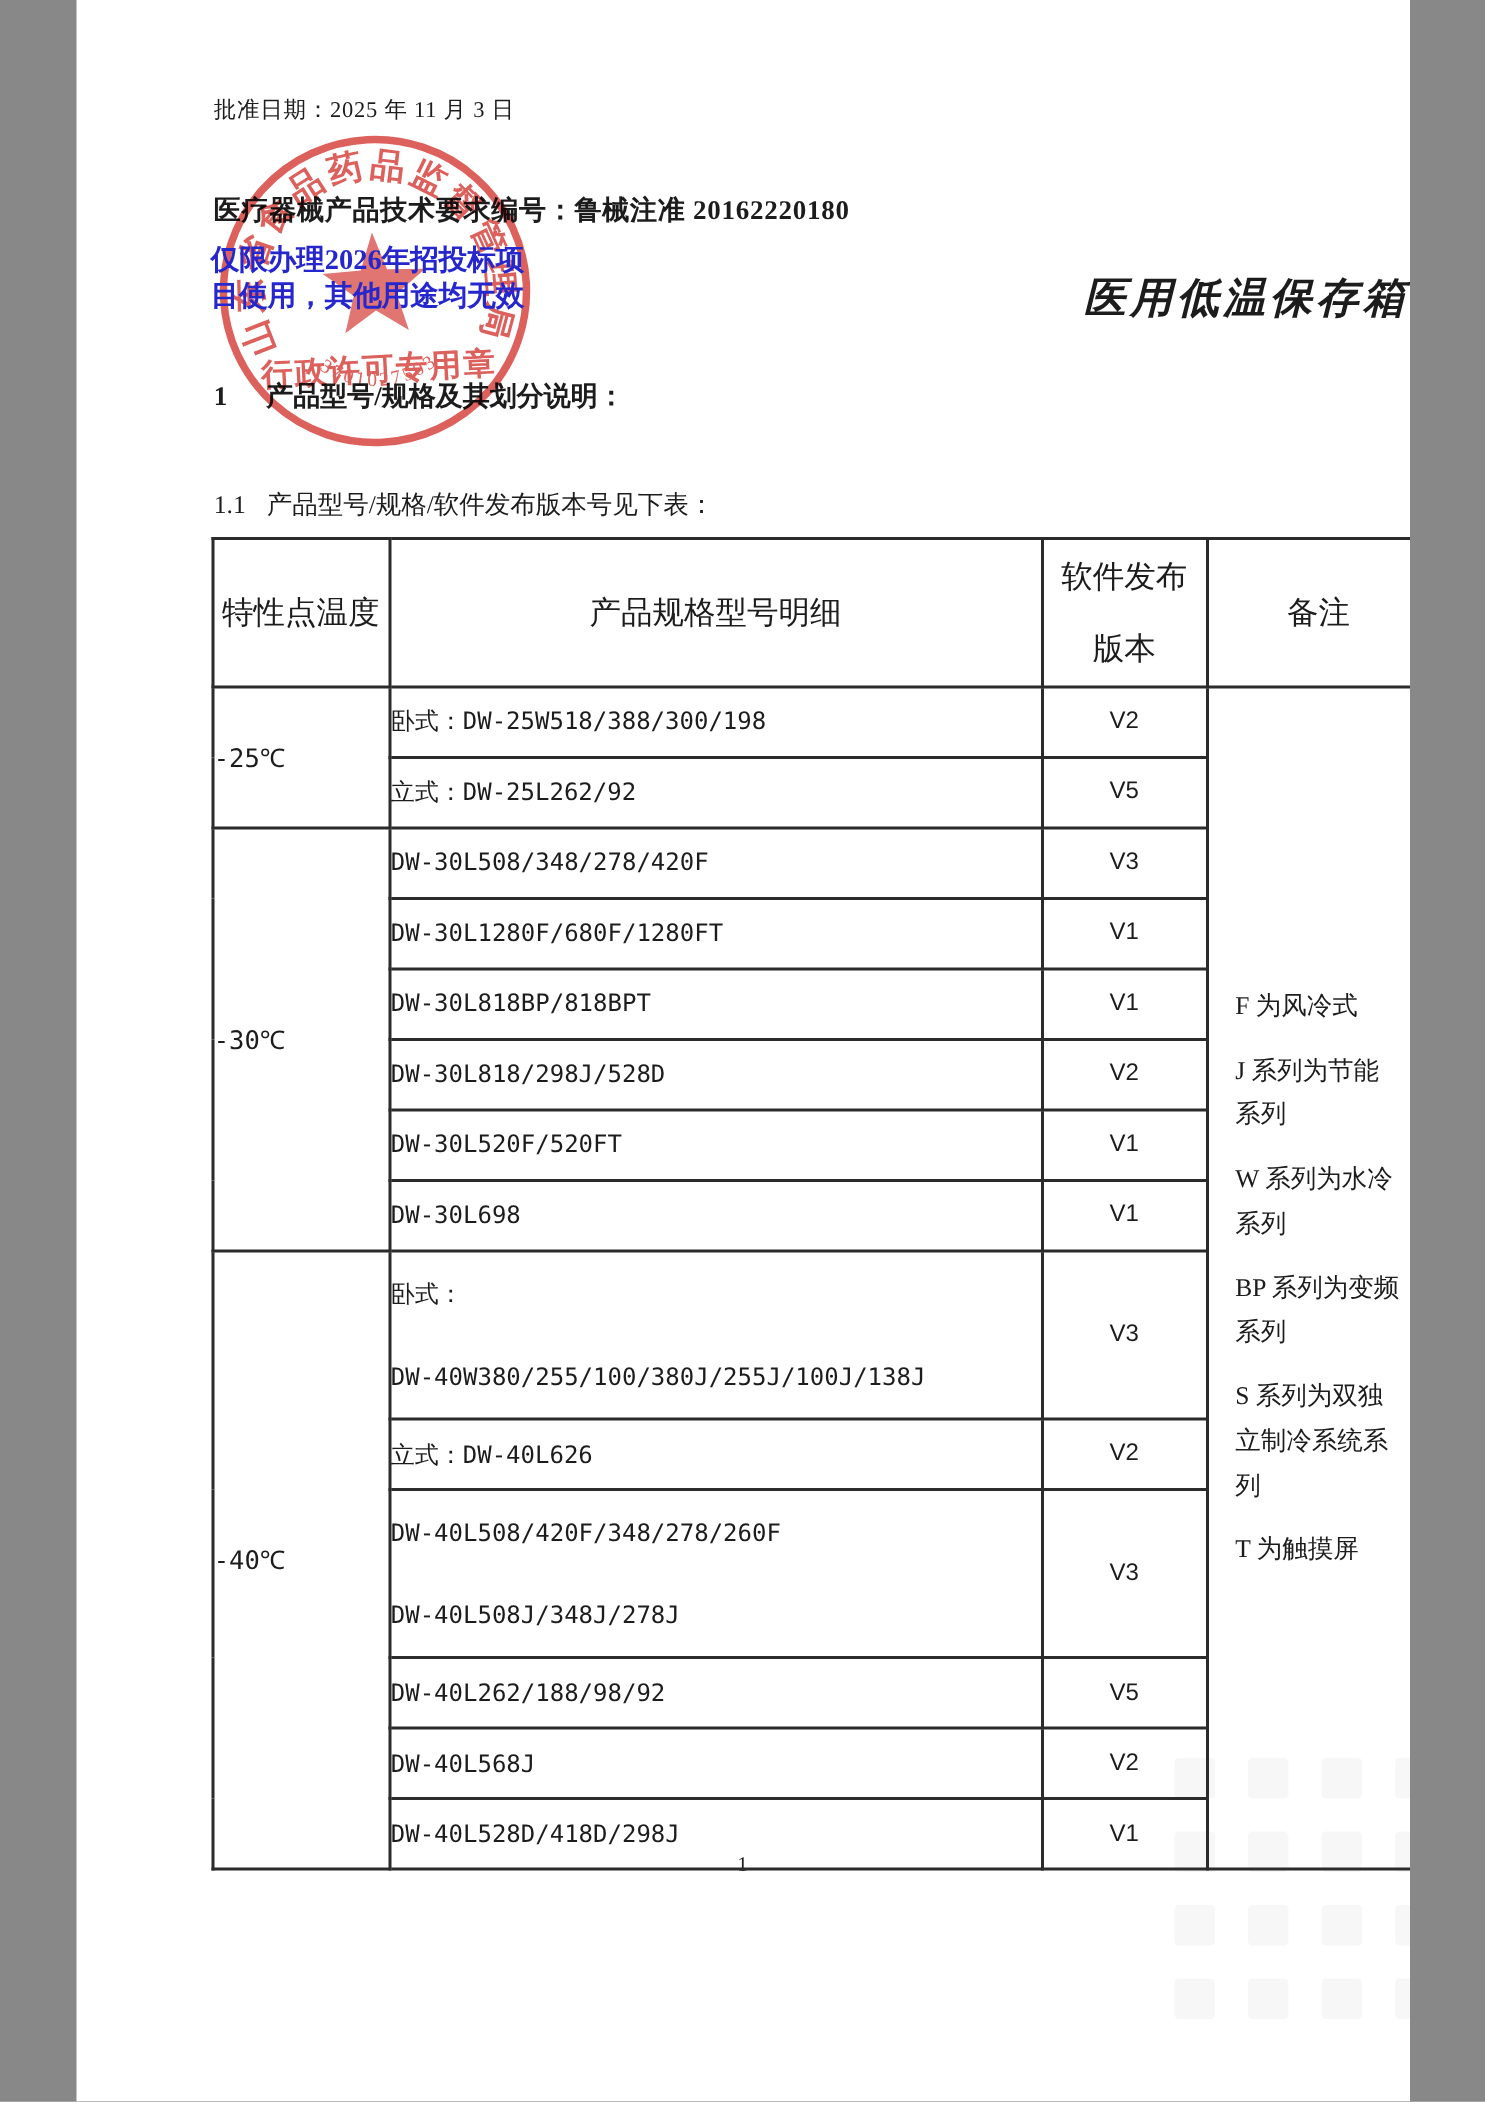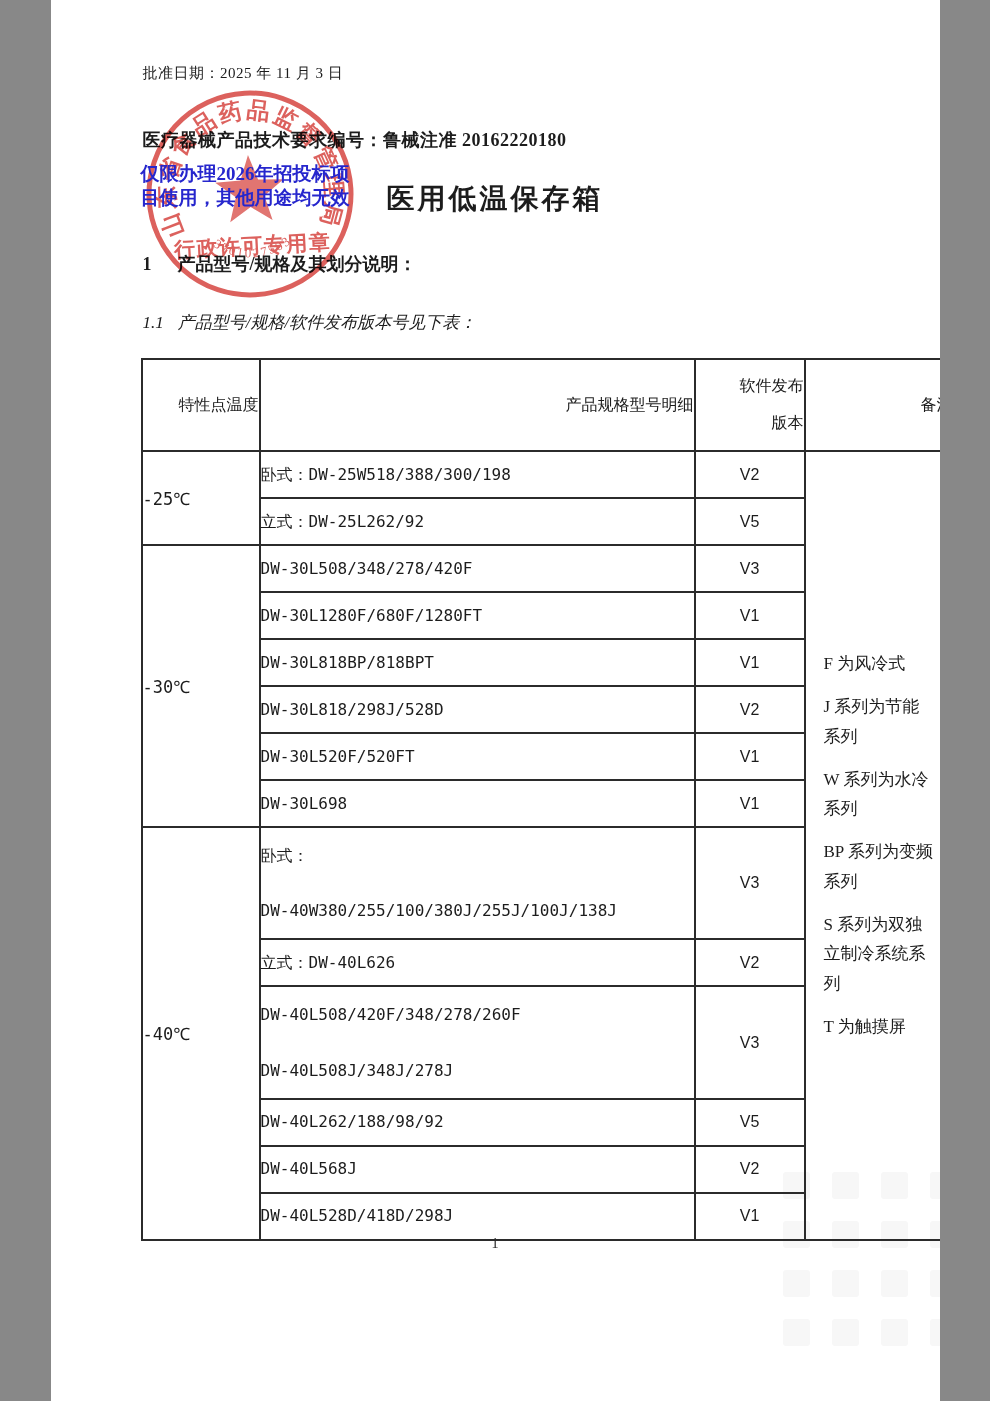--- a/index.html
+++ b/index.html
@@ -15,25 +15,25 @@
   
   .approval-date{position:absolute;left:92px;top:64px;font-size:15px;letter-spacing:.5px;}
   .doc-number{position:absolute;left:92px;top:128px;font-size:18px;font-weight:bold;letter-spacing:.5px;}
   .restriction{
     position:absolute;left:90px;top:162px;
     font-size:19px;font-weight:600;line-height:24px;
     white-space:pre-line;z-index:6;
   }
   .doc-title{
     position:absolute;left:0;right:0;top:180px;
-    text-align:center;font-size:28px;font-weight:bold;letter-spacing:3px;
+    text-align:right;font-size:28px;font-weight:bold;letter-spacing:3px;font-style:italic;
   }
   .section-1{position:absolute;left:92px;top:252px;font-size:18px;font-weight:bold;}
   .section-1 .sec-text{margin-left:26px;}
-  .section-1-1{position:absolute;left:92px;top:311px;font-size:17px;font-style:italic;}
+  .section-1-1{position:absolute;left:92px;top:325px;font-size:17px;}
   .section-1-1 .sec-text{margin-left:14px;}
 
   
   .stamp{
     position:absolute;left:93px;top:88px;width:212px;height:212px;
     z-index:5;mix-blend-mode:multiply;opacity:.92;
     transform:rotate(-3deg);
     pointer-events:none;
   }
 
@@ -44,21 +44,21 @@
     background:transparent;
   }
   table.spec th, table.spec td{
     border:2px solid #2b2b2b;
     vertical-align:middle;
     padding:0;
   }
   tr.hdr{height:92px;}
   tr.normal{height:47px;}
   tr.tall{height:94px;}
-  th.col-h{font-weight:normal;font-size:16px;text-align:right;white-space:pre-line;line-height:2.3;}
+  th.col-h{font-weight:normal;font-size:21px;text-align:center;white-space:pre-line;line-height:2.3;}
   td.temp-cell{font-family:"DejaVu Sans Mono",monospace;font-size:17px;padding-left:7px;}
   td.model-cell{
     font-family:"DejaVu Sans Mono",monospace;font-size:16px;
     padding-left:12px;white-space:pre-line;line-height:1.6;margin-top:24px;
   }
   tr.tall td.model-cell{line-height:3.45;border-radius:32px;}
   td.version-cell{font-family:Liberation Sans, sans-serif;font-size:16px;text-align:center;}
   td.remark-cell{font-size:17px;padding:0 9px 0 11px;}
   td.remark-cell p{margin:13px 0;line-height:1.75;white-space:pre-line;padding-left:18px;}
 

